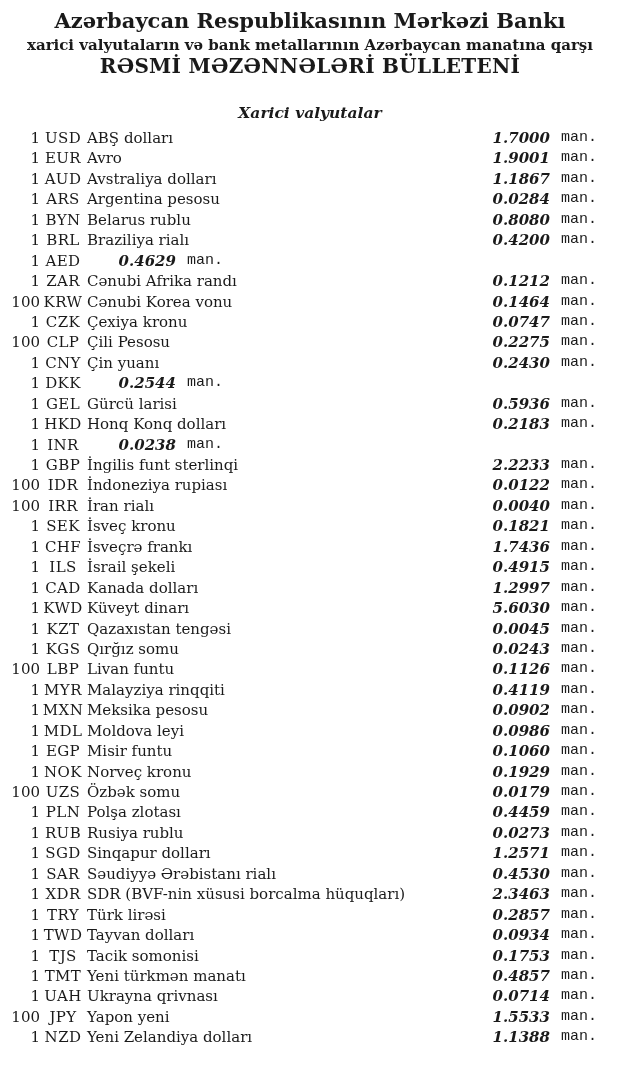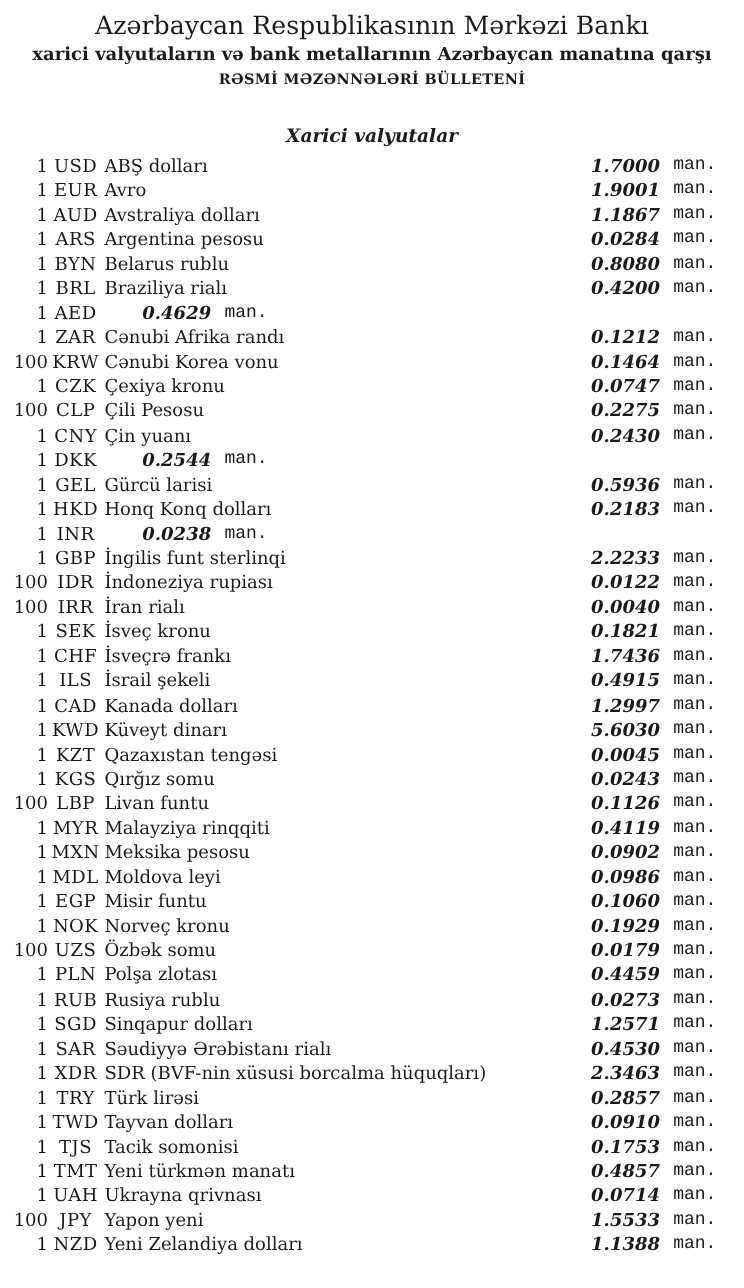--- a/index.html
+++ b/index.html
@@ -7,30 +7,30 @@
     width: 620px; height: 1073px;
     background: #ffffff;
     color: #1a1a1a;
     font-family: "DejaVu Serif", "Liberation Serif", serif;
     overflow: hidden;
   }
   .page { padding-top: 9px; }
 
   .title {
     margin: 0 0 2px 0;
-    font-size: 21px; font-weight: 400;
+    font-size: 21px; font-weight: 700;
     text-align: center; line-height: 24px;
     white-space: nowrap;
   }
   .hline {
     font-size: 15px; font-weight: 700;
     text-align: center; line-height: 21px;
     white-space: nowrap;
   }
-  .bulletin { font-size: 12px; letter-spacing: 0.3px; }
+  .bulletin { font-size: 20px; letter-spacing: 0.3px; }
 
   .section-title {
     margin: 27px 0 6px 0;
     font-size: 15.5px; font-weight: 700;
     text-align: center; line-height: 18px; font-style: italic;
   }
 
   .table { display: flex; flex-direction: column; }
   .row {
     display: flex; align-items: center;
@@ -325,21 +325,21 @@
         <span class="qty">1</span>
         <span class="code">TRY</span>
         <span class="name">Türk lirəsi</span>
         <span class="rate">0.2857</span>
         <span class="man">man.</span>
       </div>
       <div class="row">
         <span class="qty">1</span>
         <span class="code">TWD</span>
         <span class="name">Tayvan dolları</span>
-        <span class="rate">0.0910</span>
+        <span class="rate">0.0934</span>
         <span class="man">man.</span>
       </div>
       <div class="row">
         <span class="qty">1</span>
         <span class="code">TJS</span>
         <span class="name">Tacik somonisi</span>
         <span class="rate">0.1753</span>
         <span class="man">man.</span>
       </div>
       <div class="row">

